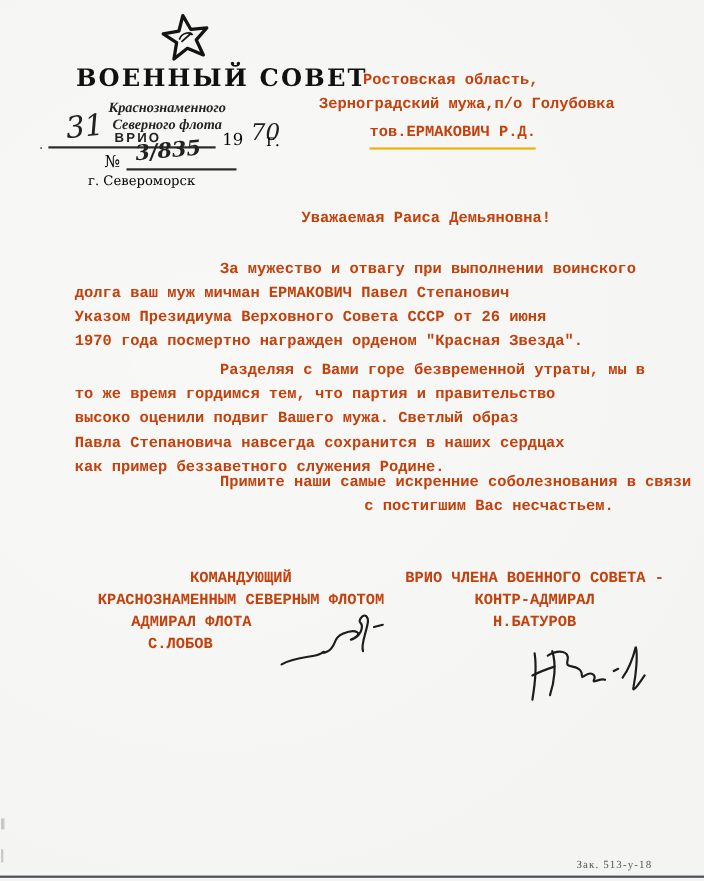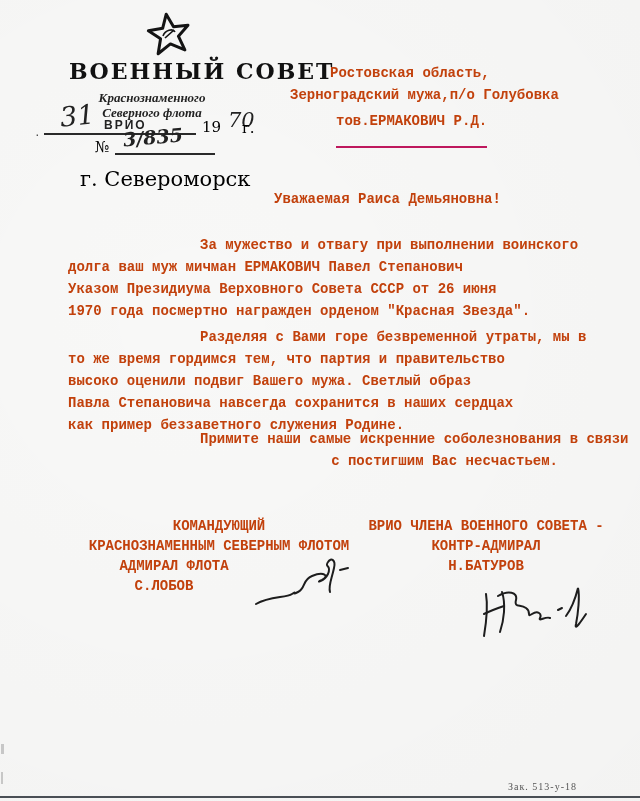--- a/index.html
+++ b/index.html
@@ -62,28 +62,29 @@
     color:#000000;
     white-space:nowrap;
   }
   .hand{
     font-family:"DejaVu Serif", serif;
     font-style:italic;
     color:#222;
     white-space:nowrap;
   }
   .rule{background:#2a2a2a;height:2px;}
-  .u-underline{border-bottom:2px solid #be185d;padding-bottom:17px;}
+  .u-underline{border-bottom:2px solid #eab308;padding-bottom:5px;}
   .sig-col{text-align:center;}
   .sig-col .tw-line{white-space:nowrap;}
   .footer-note{
     font-family:"Liberation Serif", serif;
     font-size:10px;
     color:#555;
     letter-spacing:1px;
+    margin-left:16px;
   }
   .bottom-rule{
     position:absolute;left:0;right:0;bottom:3px;height:2px;
     background:#4a4f55;
   }
   .speck{position:absolute;background:#9a9a9a;opacity:.5;}
 </style>
 </head>
 <body>
 
@@ -117,21 +118,21 @@
     <span class="abs hand" style="left:198px;top:8px;font-size:21px;">70</span>
     <span class="abs serifline" style="left:212px;top:19px;">г.</span>
   </div>
 
   <div class="abs" style="left:95px;top:130px;width:140px;height:30px;">
     <span class="abs serifline" style="left:0px;top:8px;">№</span>
     <span class="abs hand" style="left:28px;top:-4px;font-size:19px;transform:rotate(-5deg);font-weight:700;">3/835</span>
     <div class="abs rule" style="left:20px;top:23px;width:100px;"></div>
   </div>
 
-  <div class="abs serifline" style="left:80px;top:167px;font-size:21px;">г. Североморск</div>
+  <div class="abs serifline" style="left:80px;top:157px;font-size:12px;">г. Североморск</div>
 
   <div class="abs tw" style="left:290px;top:62px;">
     <div class="tw-line" style="padding-left:40px;">Ростовская область,</div>
     <div class="tw-line">Зерноградский мужа,п/о Голубовка</div>
     <div class="tw-line" style="padding-left:46px;margin-top:4px;">
       <span class="u-underline">тов.ЕРМАКОВИЧ Р.Д.</span>
     </div>
   </div>
 
   <div class="abs tw" style="left:274px;top:188px;">Уважаемая Раиса Демьяновна!</div>

